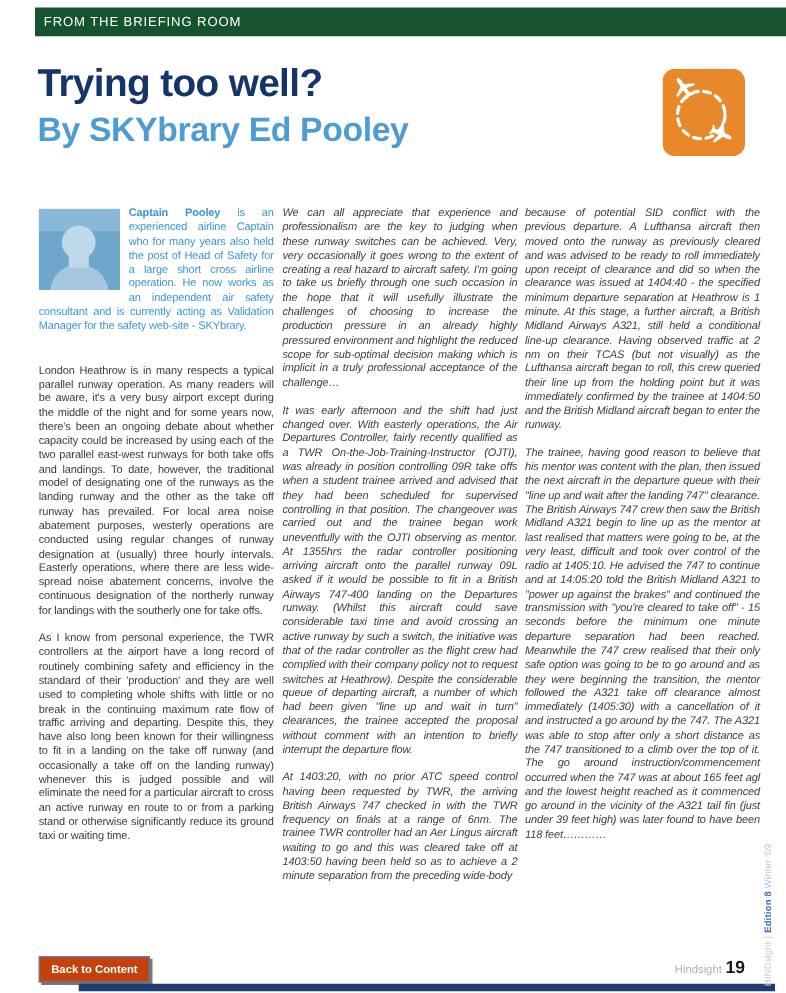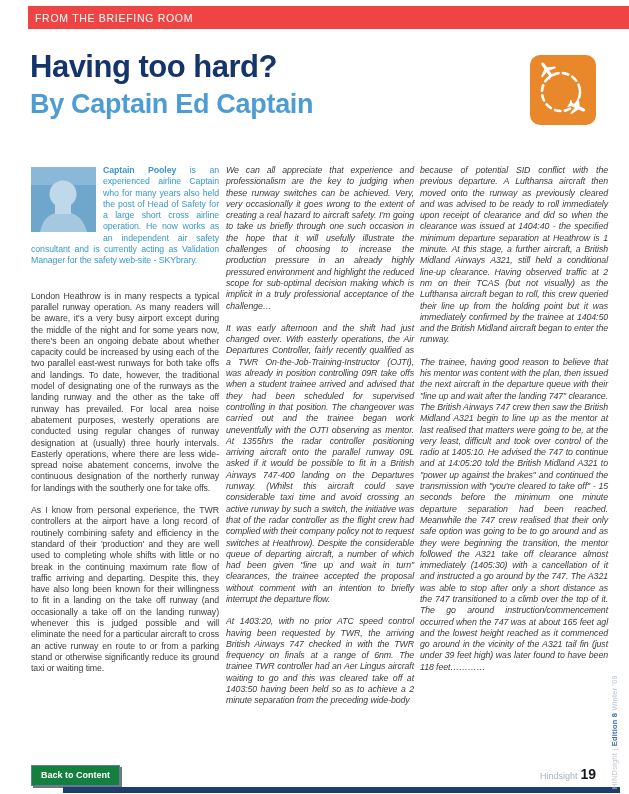--- a/index.html
+++ b/index.html
@@ -1,21 +1,21 @@
 <!DOCTYPE html>
 <html><head>
 <meta charset="utf-8">
 <style>
   * { margin:0; padding:0; box-sizing:border-box; }
   html,body { width:629px; height:794px; }
   body { font-family:"Liberation Sans", sans-serif; background:#ffffff; position:relative; overflow:hidden; }
 
   .kicker-bar {
     position:absolute; left:28px; top:6px; width:601px; height:23px;
-    background:#ef4444; color:#fff; display:flex; align-items:center;
+    background:#14532d; color:#fff; display:flex; align-items:center;
     padding-left:7px; font-size:10.5px; letter-spacing:.7px;
   }
   .title {
     position:absolute; left:30px; top:49px;
     font-size:31px; font-weight:bold; color:#14346A; letter-spacing:-.5px;
   }
   .byline {
     position:absolute; left:30px; top:89px;
     font-size:27px; color:#4D9CD3; letter-spacing:-.3px;
   }
@@ -29,21 +29,21 @@
   #col1 { left:31px; } #col2 { left:226px;font-style:italic; } #col3 { left:420px;font-style:italic; }
   .col p { margin-bottom:11px; }
   .first-body-para { margin-top:24px; }
 
   .bio { color:#3A97CE; }
   .bio b { font-weight:bold; }
   .photo { float:left; width:65px; height:65px; margin:2px 7px 3px 0; }
 
   .back-btn {
     position:absolute; left:31px; top:765px;
-    background:#15803d; color:#fff; font-family:inherit;
+    background:#c2410c; color:#fff; font-family:inherit;
     font-size:9px; font-weight:bold; padding:4px 9px 5px 9px;
     border:1px solid #5A7EAC; box-shadow:2px 2px 0 rgba(85,85,85,.8);
     cursor:pointer;
   }
 
   .page-footer {
     position:absolute; right:33px; top:765px; white-space:nowrap; text-align:right;
   }
   .footer-mag { color:#A9B1B9; font-size:9px; }
   .footer-num { color:#10181F; font-weight:bold; font-size:14px; margin-left:3px; }
@@ -60,22 +60,22 @@
   .vm-edition { color:#3B6FAE; font-weight:bold; }
   .vm-season { color:#B6C2D4; }
 </style>
 </head>
 <body>
 
 <div class="kicker-bar">
   <span>FROM THE BRIEFING ROOM</span>
 </div>
 
-<h1 class="title">Having too hard?</h1>
-<h2 class="byline">By Captain Ed Captain</h2>
+<h1 class="title">Trying too well?</h1>
+<h2 class="byline">By SKYbrary Ed Pooley</h2>
 
 <div class="logo">
   <svg width="66" height="70" viewBox="0 0 66 70" xmlns="http://www.w3.org/2000/svg">
     <rect x="0" y="0" width="66" height="70" rx="10" fill="#E8882B"></rect>
     <circle cx="31" cy="37" r="19" fill="none" stroke="#ffffff" stroke-width="2.6" stroke-dasharray="5.5 4.6" stroke-linecap="round"></circle>
     <g fill="#ffffff">
       <path transform="translate(17,15) rotate(-35)" d="M0,-9 C1.2,-9 1.6,-7.5 1.6,-6 L1.6,-2.2 L8.5,1.8 L8.5,3.6 L1.6,1.6 L1.6,6 L3.8,7.8 L3.8,9.2 L0,8.2 L-3.8,9.2 L-3.8,7.8 L-1.6,6 L-1.6,1.6 L-8.5,3.6 L-8.5,1.8 L-1.6,-2.2 L-1.6,-6 C-1.6,-7.5 -1.2,-9 0,-9 Z"></path>
       <path transform="translate(47,52) rotate(115)" d="M0,-9 C1.2,-9 1.6,-7.5 1.6,-6 L1.6,-2.2 L8.5,1.8 L8.5,3.6 L1.6,1.6 L1.6,6 L3.8,7.8 L3.8,9.2 L0,8.2 L-3.8,9.2 L-3.8,7.8 L-1.6,6 L-1.6,1.6 L-8.5,3.6 L-8.5,1.8 L-1.6,-2.2 L-1.6,-6 C-1.6,-7.5 -1.2,-9 0,-9 Z"></path>
     </g>
   </svg>

